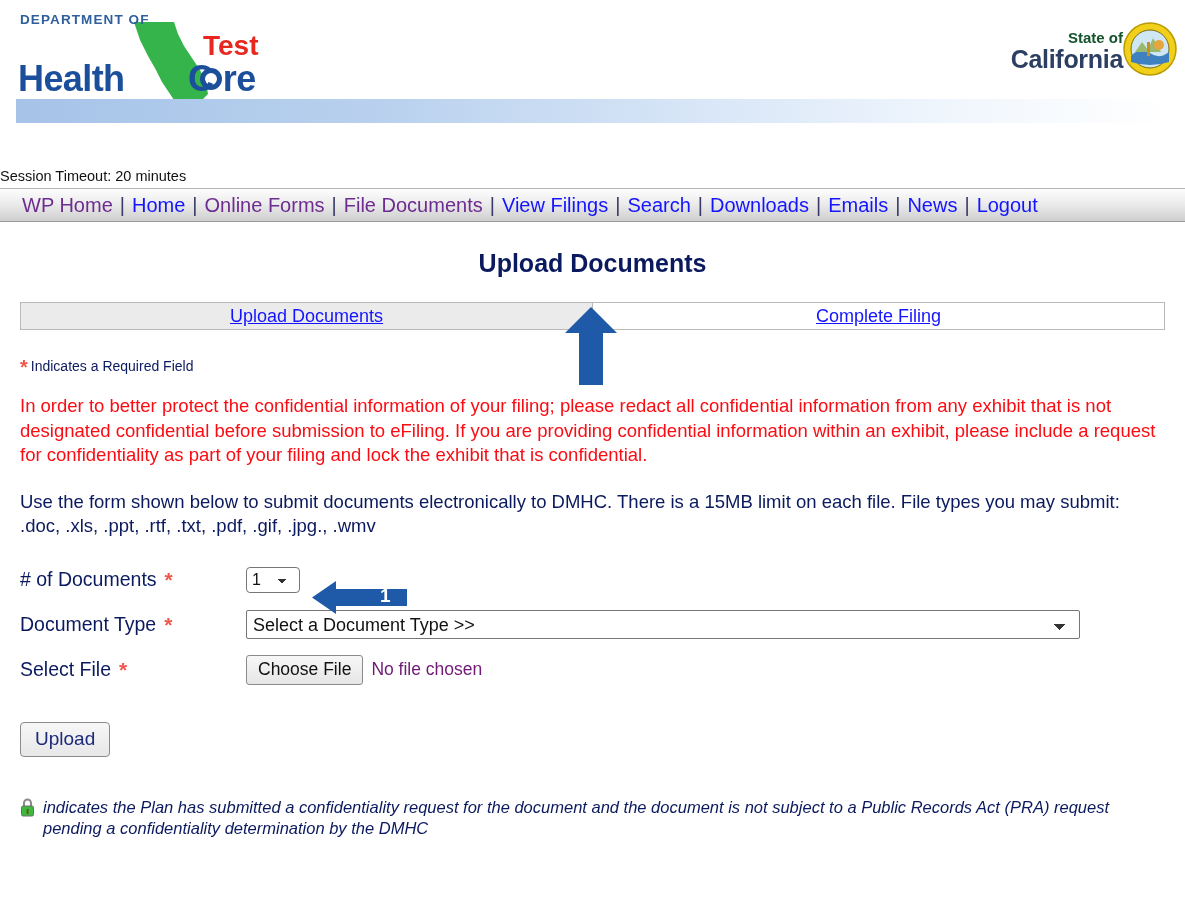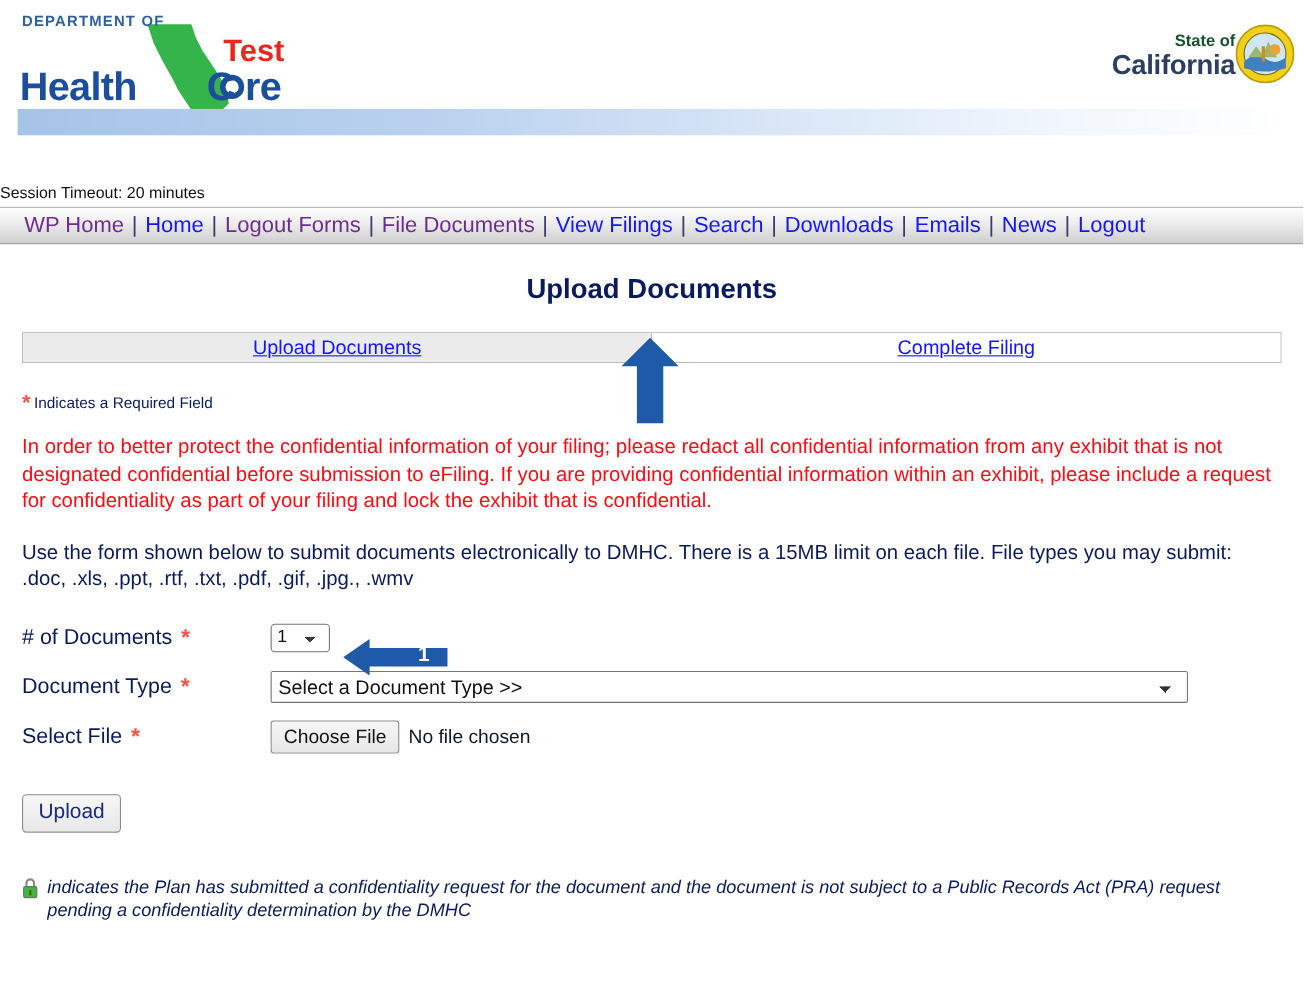--- a/index.html
+++ b/index.html
@@ -318,21 +318,21 @@
     font-size: 17.5px;
     color: #111;
     background: linear-gradient(to bottom, #f7f7f7, #e6e6e6);
     border: 1px solid #8b8b8b;
     border-radius: 3px;
     padding: 3px 11px 4px 11px;
     cursor: pointer;
   }
   .no-file {
     font-size: 17.5px;
-    color: #0f172a;
+    color: #701a75;
   }
   .upload-btn {
     font-family: "Liberation Sans", sans-serif;
     font-size: 19px;
     color: #1b2a7a;
     background: linear-gradient(to bottom, #f7f7f7, #e7e7e7);
     border: 1px solid #8b8b8b;
     border-radius: 4px;
     padding: 5px 14px 6px 14px;
     margin-top: 26px;
@@ -409,21 +409,21 @@
   <div class="gradient-bar"></div>
 </div>
 
 <div class="session-line">Session Timeout: 20 minutes</div>
 
 <div class="navbar" id="navbar">
     <a class="nav-link visited" href="#">WP Home</a>
     <span class="nav-sep">|</span>
     <a class="nav-link" href="#">Home</a>
     <span class="nav-sep">|</span>
-    <a class="nav-link visited" href="#">Logout Forms</a>
+    <a class="nav-link visited" href="#">Online Forms</a>
     <span class="nav-sep">|</span>
     <a class="nav-link visited" href="#">File Documents</a>
     <span class="nav-sep">|</span>
     <a class="nav-link" href="#">View Filings</a>
     <span class="nav-sep">|</span>
     <a class="nav-link" href="#">Search</a>
     <span class="nav-sep">|</span>
     <a class="nav-link" href="#">Downloads</a>
     <span class="nav-sep">|</span>
     <a class="nav-link" href="#">Emails</a>

